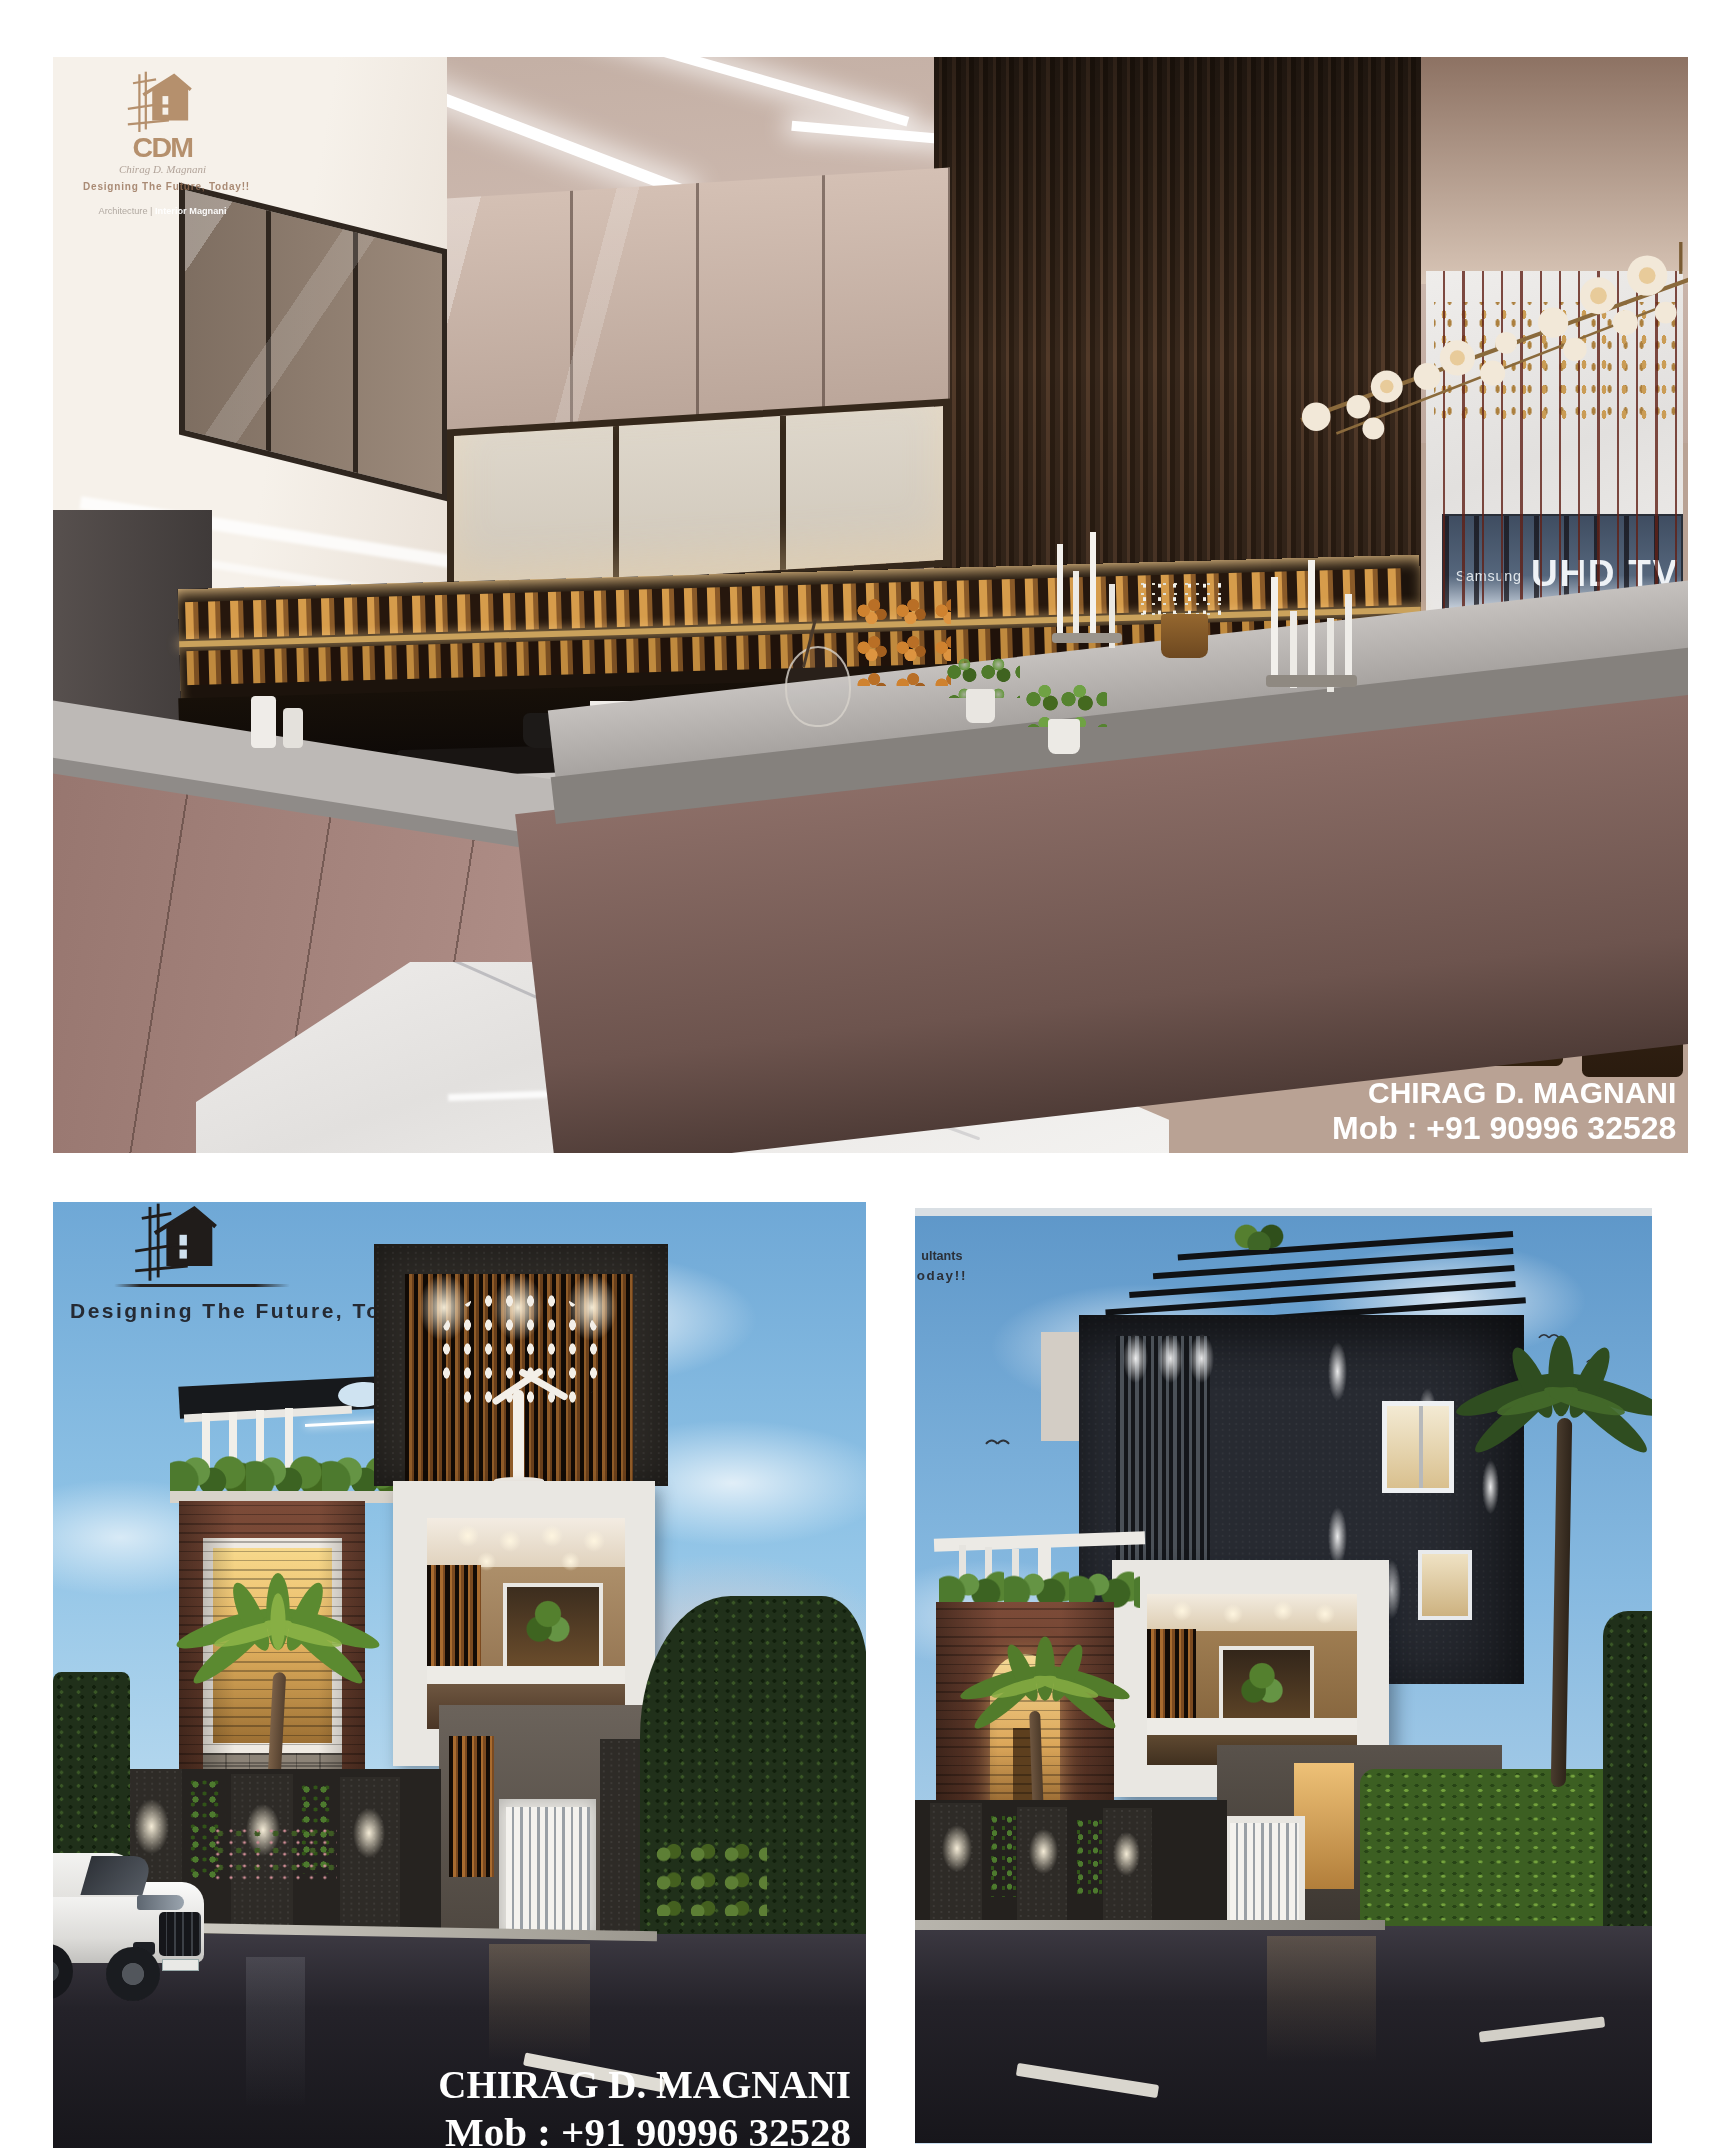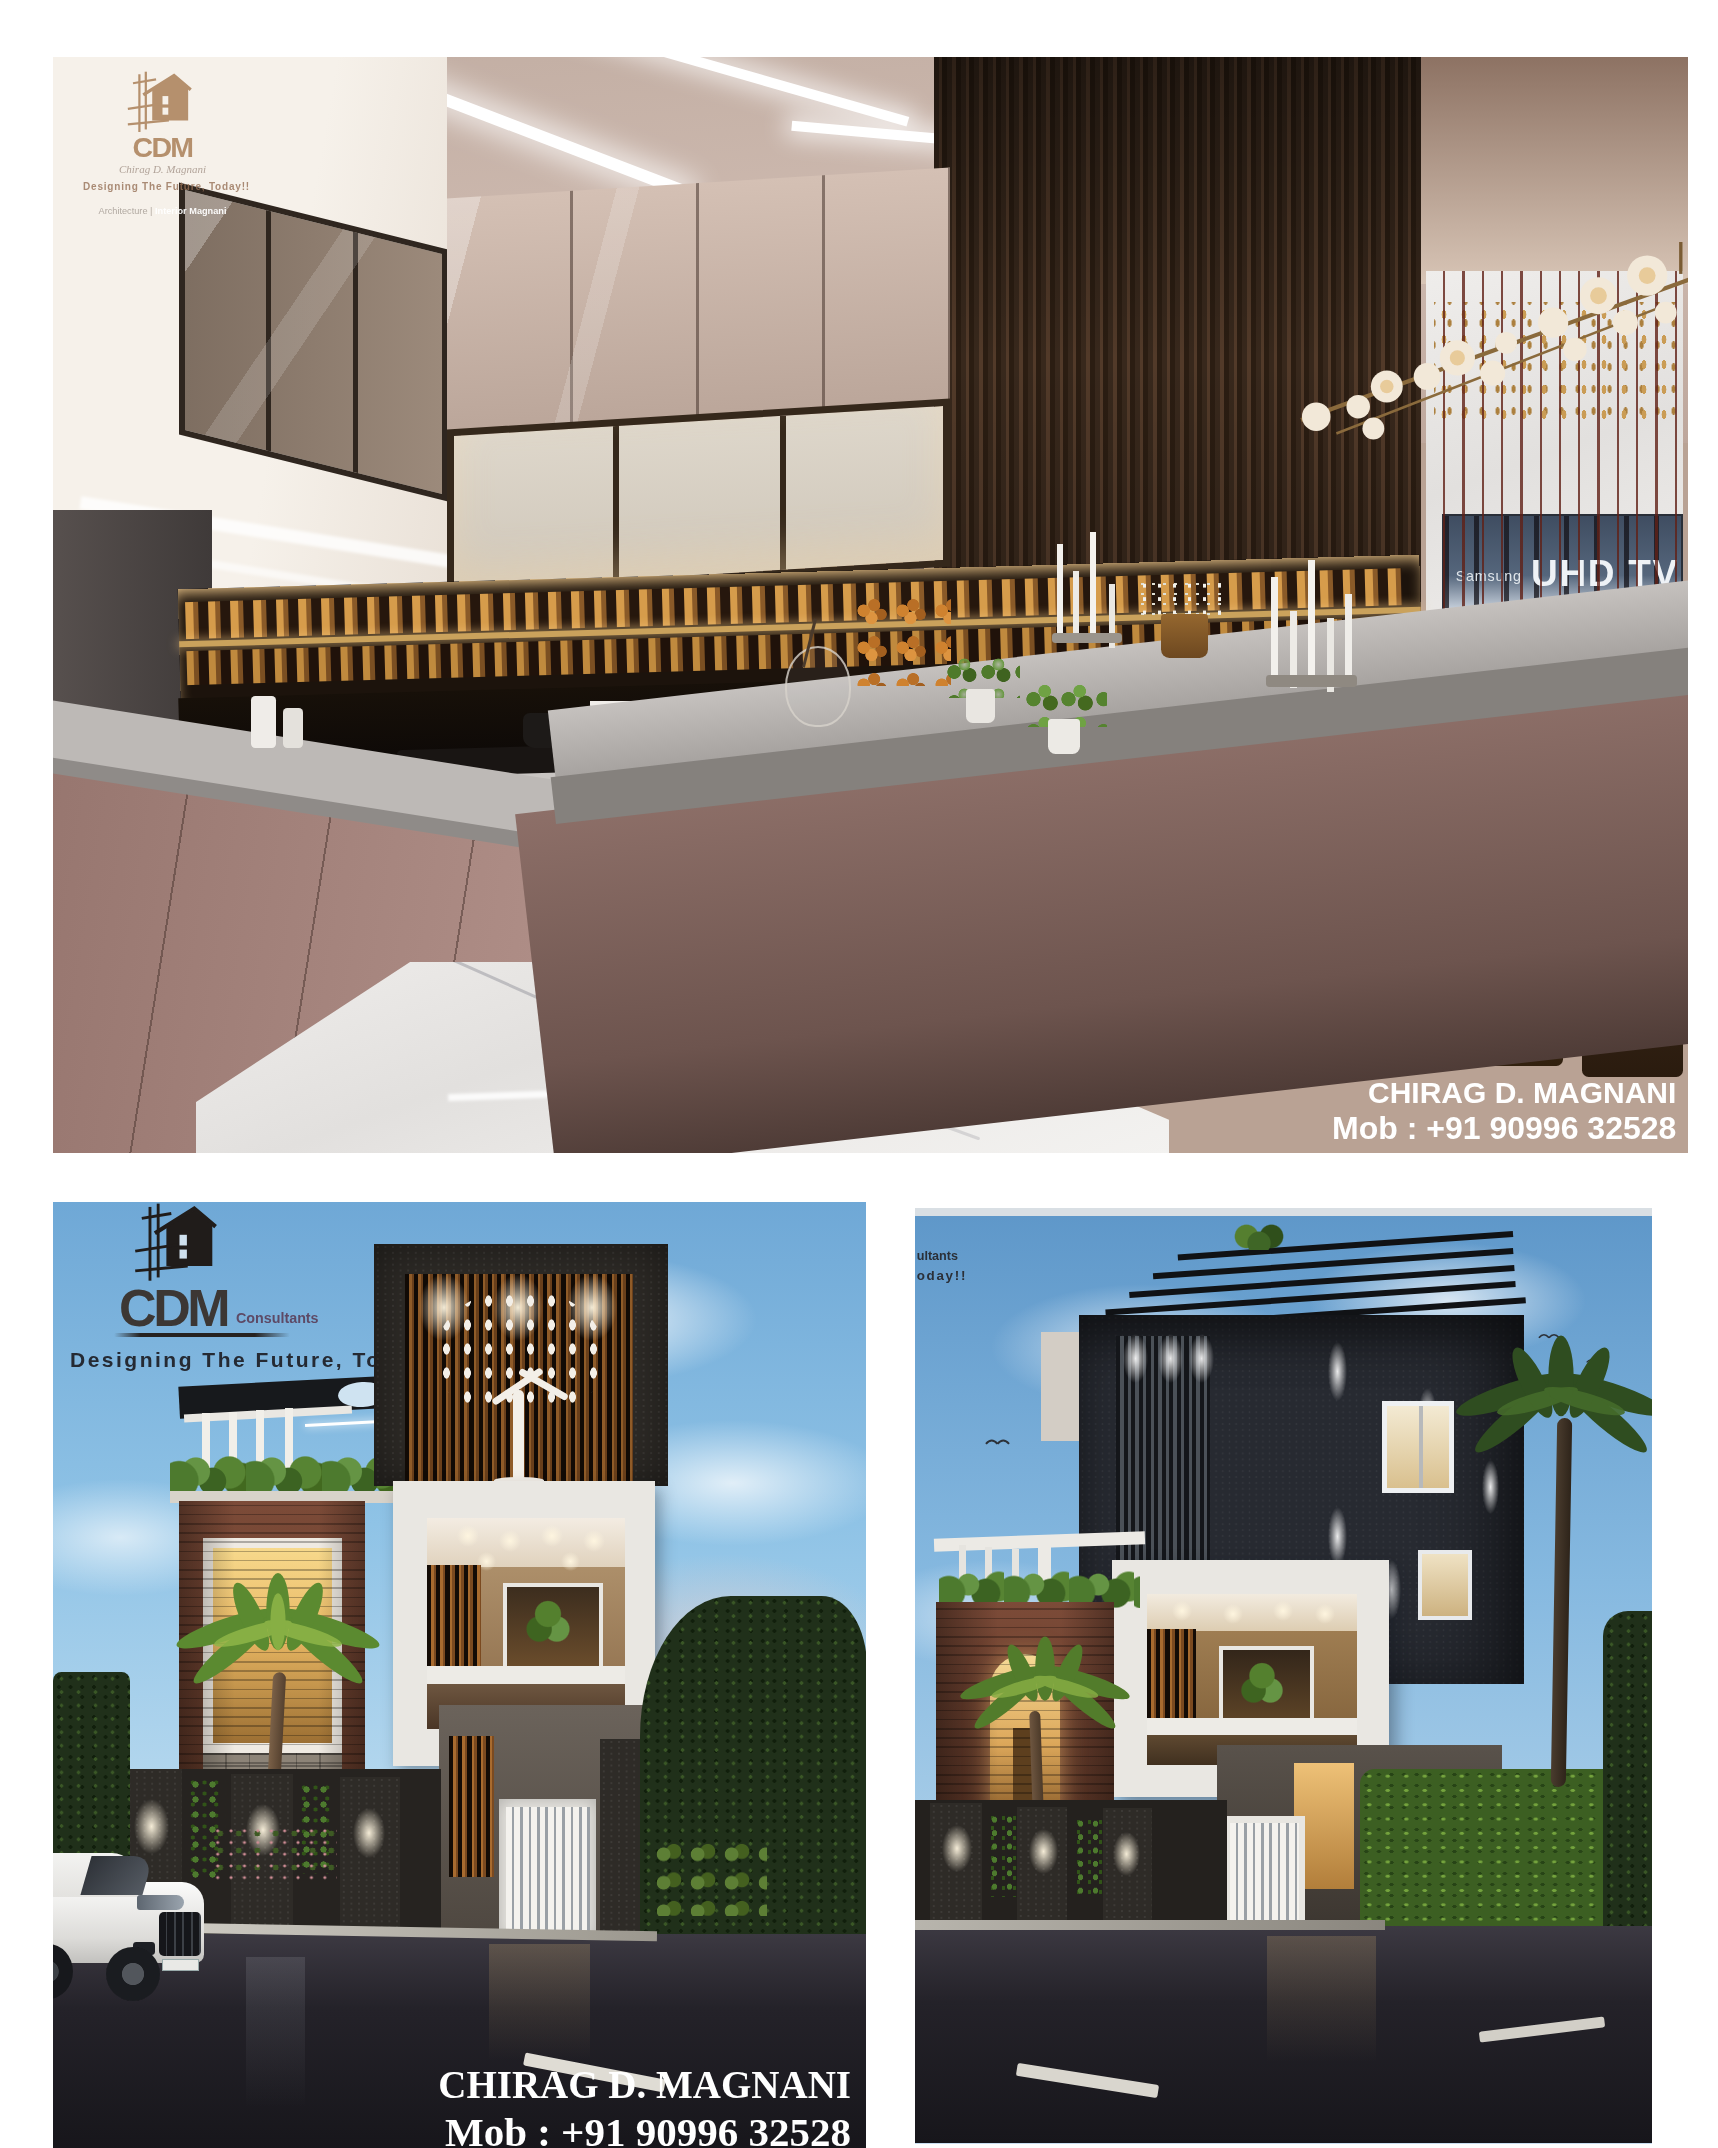--- a/index.html
+++ b/index.html
@@ -242,24 +242,20 @@
       <rect x="60" y="40" width="9" height="13" fill="#cfe0ee"></rect>
       <rect x="60" y="58" width="9" height="11" fill="#cfe0ee"></rect>
       <g stroke="#201c1a" stroke-width="3.5">
         <line x1="24" y1="6" x2="24" y2="96"></line>
           <line x1="34" y1="2" x2="34" y2="92"></line>
         <line x1="6" y1="60" x2="58" y2="52"></line>
           <line x1="6" y1="84" x2="70" y2="78"></line>
         <line x1="14" y1="20" x2="50" y2="14"></line>
       </g>
     </svg>
-    <div style="position:relative;">
-      <span style="font-size:52px;font-weight:900;letter-spacing:-3.4px;color:#3c3734;margin-left:49px;line-height:.95;">CDM</span>
-      <span style="font-size:14.3px;color:#5d4a66;font-weight:bold;position:relative;top:-3.4px;left:5px;">Consultants</span>
-    </div>
     <div style="margin-left:44px;width:176px;height:3.4px;background:linear-gradient(90deg,transparent,#262220 15%,#262220 80%,transparent);border-radius:1.7px;"></div>
     <div style="margin-top:11.7px;font-size:21px;font-weight:bold;letter-spacing:2.5px;color:#252a33;white-space:nowrap;">Designing The Future, Today!!</div>
   </div>
 
   <div class="a" style="left:126px;top:178px;width:260px;height:32px;background:#17191c;transform:rotate(-3deg);"></div>
   <div class="a" style="left:131px;top:208px;width:168px;height:8.4px;background:#e9e7e2;transform:rotate(-3deg);"></div>
   <div class="a" style="left:285px;top:180px;width:49px;height:25px;border-radius:50%;background:#cfe3f1;transform:rotate(-3deg);"></div>
   <div class="a" style="left:149px;top:211px;width:7.6px;height:65px;background:#f1efe9;"></div>
   <div class="a" style="left:176px;top:210px;width:7.6px;height:69px;background:#f1efe9;"></div>
   <div class="a" style="left:203px;top:208px;width:7.6px;height:72px;background:#f1efe9;"></div>
@@ -374,21 +370,21 @@
   </div>
 </div>
 
 <div class="panel sky2" style="left:915px;top:1208px;width:737px;height:936px;">
 
   <div class="a" style="left:0;top:0;width:737px;height:7.6px;background:#d9dfe4;"></div>
   <div class="a cloud" style="left:76px;top:76px;width:302px;height:126px;opacity:.75;"></div>
   <div class="a cloud" style="left:394px;top:34px;width:277px;height:117px;opacity:.8;"></div>
   <div class="a cloud" style="left:-50px;top:352px;width:252px;height:109px;opacity:.6;"></div>
 
-  <div class="a" style="left:1.7px;top:39px;color:#2b3038;font-weight:bold;line-height:1.5;">
+  <div class="a" style="left:1.7px;top:39px;color:#2b3038;font-weight:bold;line-height:1.5;text-align:center;">
     <div style="font-size:12.6px;">ultants</div>
     <div style="font-size:13.4px;letter-spacing:1.7px;">oday!!</div>
   </div>
 
   <svg class="a" style="left:70px;top:228px;" width="25" height="10" viewBox="0 0 26 10">
       <path d="M1 8 Q7 1 13 8 M13 8 Q19 1 25 8" stroke="#2c3138" stroke-width="2" fill="none"></path>
     </svg>
   <svg class="a" style="left:623px;top:123px;" width="22" height="8.4" viewBox="0 0 26 10">
       <path d="M1 8 Q7 1 13 8 M13 8 Q19 1 25 8" stroke="#2c3138" stroke-width="2" fill="none"></path>
     </svg>

